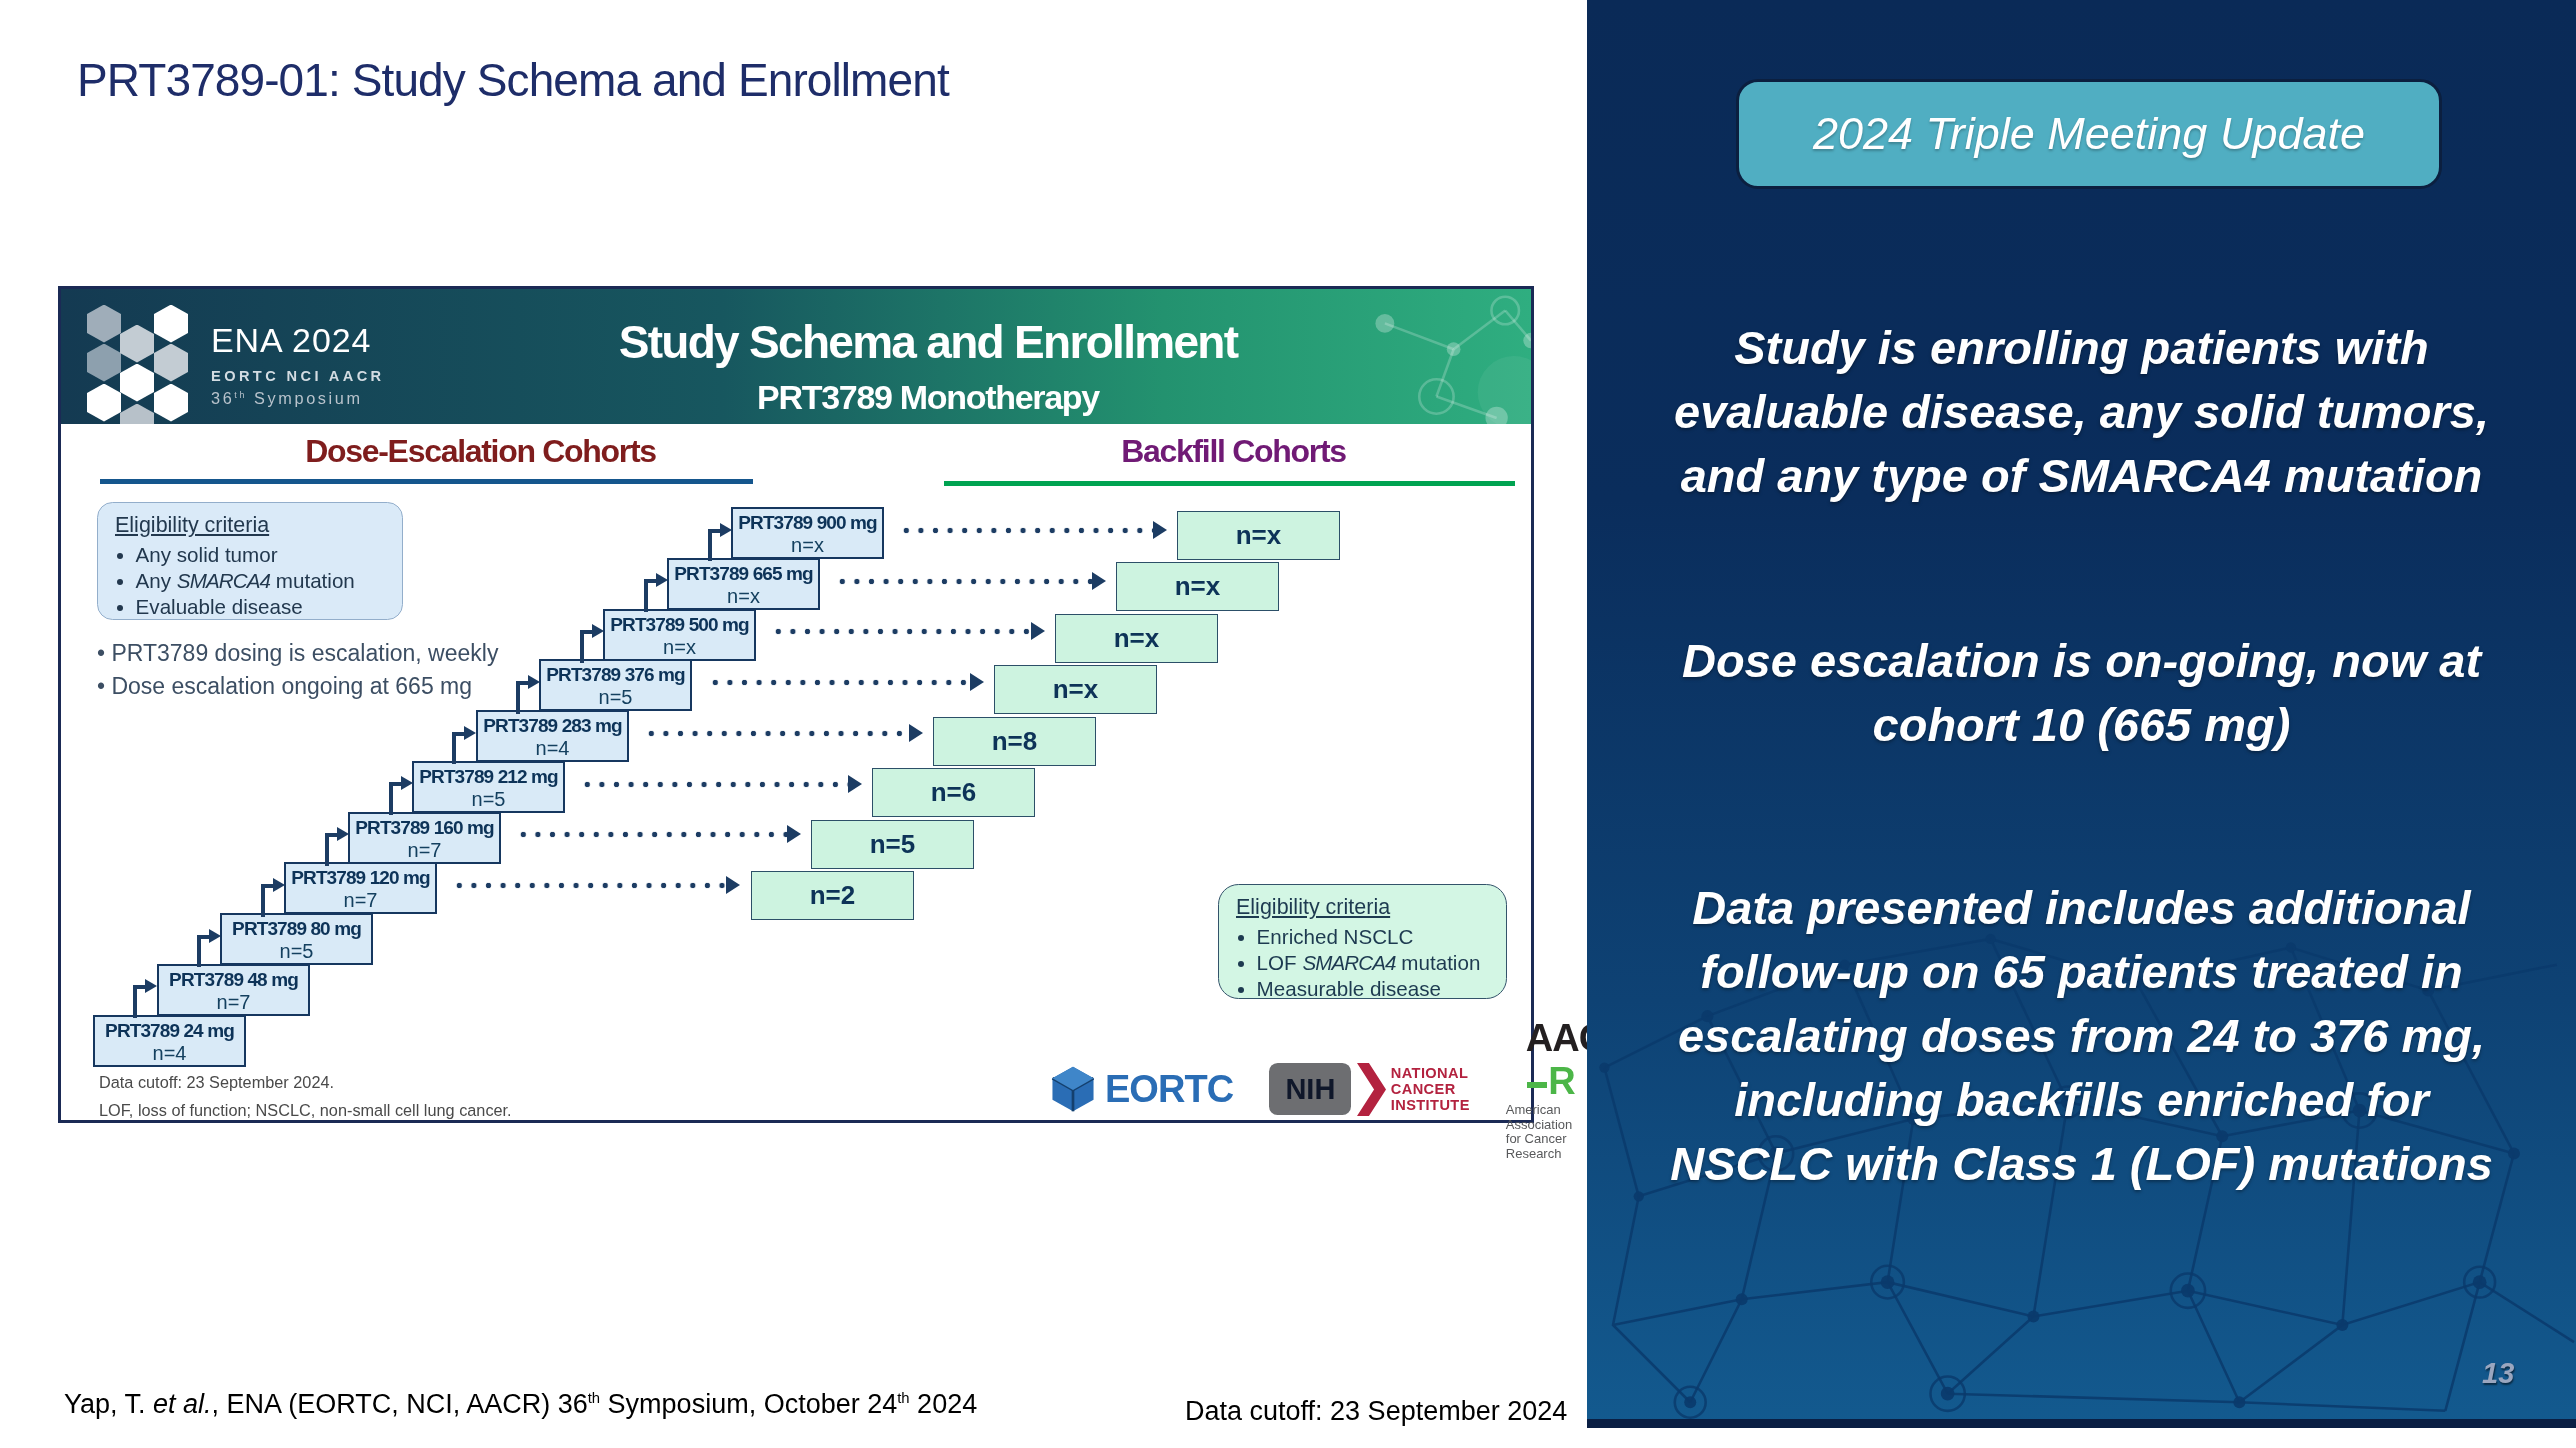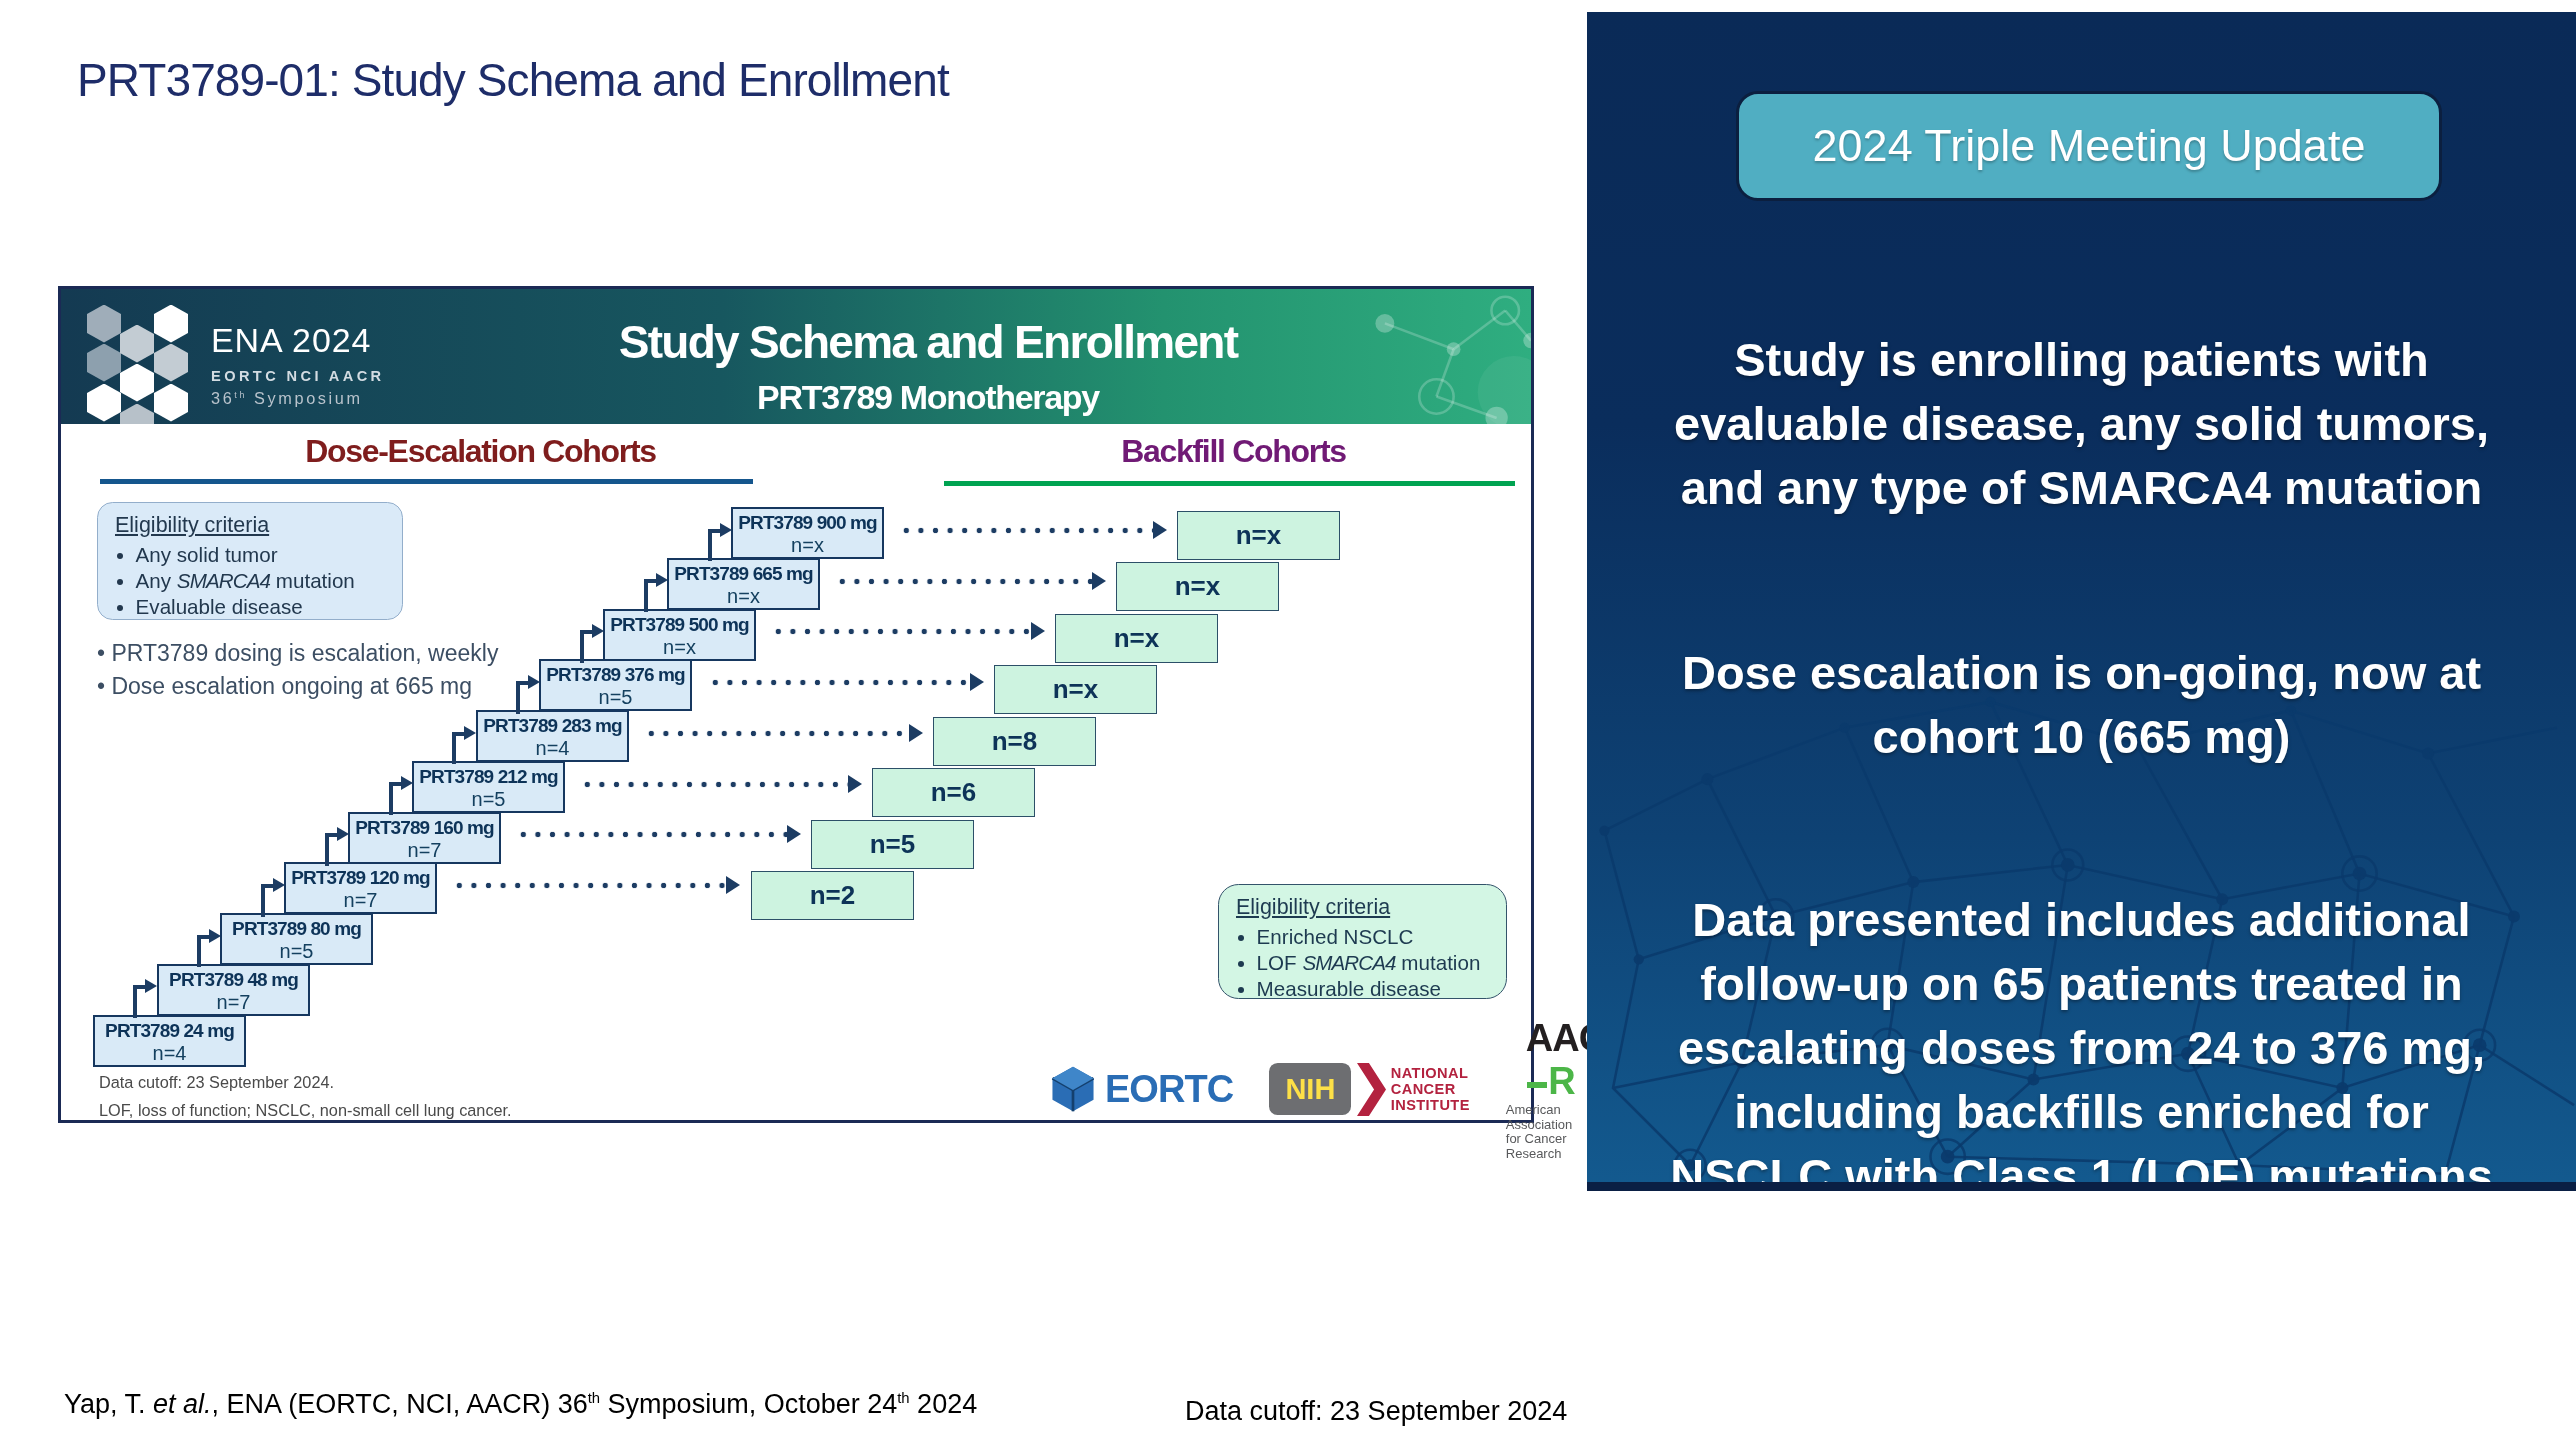--- a/index.html
+++ b/index.html
@@ -59,29 +59,29 @@
           background-size:14.6px 6.9px;background-repeat:repeat-x;}
   .dah{position:absolute;width:0;height:0;border-top:9.4px solid transparent;
        border-bottom:9.4px solid transparent;border-left:14.6px solid #1c3c63;}
   
   #fig-foot{position:absolute;left:38px;top:780px;font-size:16.3px;line-height:27.5px;color:#4a4a4a;}
   #logo-row{position:absolute;left:987px;top:728px;display:flex;align-items:center;gap:36px;}
   #eortc{display:flex;align-items:center;gap:6.9px;}
   #eortc .etx{font-size:38px;font-weight:bold;color:#2a6db5;letter-spacing:-0.9px;}
   #nih{display:flex;align-items:center;gap:5.2px;}
   #nih-box{width:82px;height:52px;background:#6d6e71;border-radius:8.6px;display:flex;
-           align-items:center;justify-content:center;color:#fde047;font-size:29px;font-weight:bold;}
+           align-items:center;justify-content:center;color:#0f172a;font-size:29px;font-weight:bold;}
   #nci{color:#b3223f;font-size:14.6px;font-weight:bold;line-height:16.3px;letter-spacing:0.4px;}
   #aacr .at1{font-size:38px;font-weight:bold;color:#231f20;letter-spacing:-0.9px;margin-left:20px;}
   .aacr-line{display:inline-block;width:20.6px;height:6px;background:#4cb648;margin:0 0.9px 6px 0.9px;}
   .aacr-r{color:#4cb648;}
   #aacr .at2{font-size:13px;color:#58595b;line-height:14.6px;}
   
-  #sidebar{position:absolute;left:1587px;top:12px;width:989px;height:1179px;
-           background:linear-gradient(180deg,#0a2a57 0%,#0a2d5c 35%,#0e4274 70%,#135a8f 100%);overflow:hidden;}
+  #sidebar{position:absolute;left:1587px;top:0;width:989px;height:1428px;
+           background:linear-gradient(180deg,#0a2a57 0%,#0a2d5c 35%,#0e4274 70%,#135a8f 100%);overflow:hidden;font-style:italic;}
   #net{position:absolute;left:0;bottom:0;}
   #badge{position:absolute;left:149px;top:79px;width:706px;height:110px;background:#50aec2;
          border:3.4px solid #0b1f3f;border-radius:22px;display:flex;align-items:center;justify-content:center;
          color:#ffffff;font-size:45px;box-sizing:border-box;text-shadow:0 1.7px 2.6px rgba(0,0,0,0.25);}
   .sb-text{position:absolute;left:50%;transform:translateX(-50%);width:867px;text-align:center;
            color:#ffffff;font-weight:bold;font-size:47px;line-height:64px;text-shadow:0 1.7px 3.4px rgba(0,0,0,0.35);}
   #sb1{top:316px;}
   #sb2{top:629px;}
   #sb3{top:876px;}
   #page-num{position:absolute;left:895px;top:1357px;font-size:29px;font-weight:bold;color:#9aa6bf;

